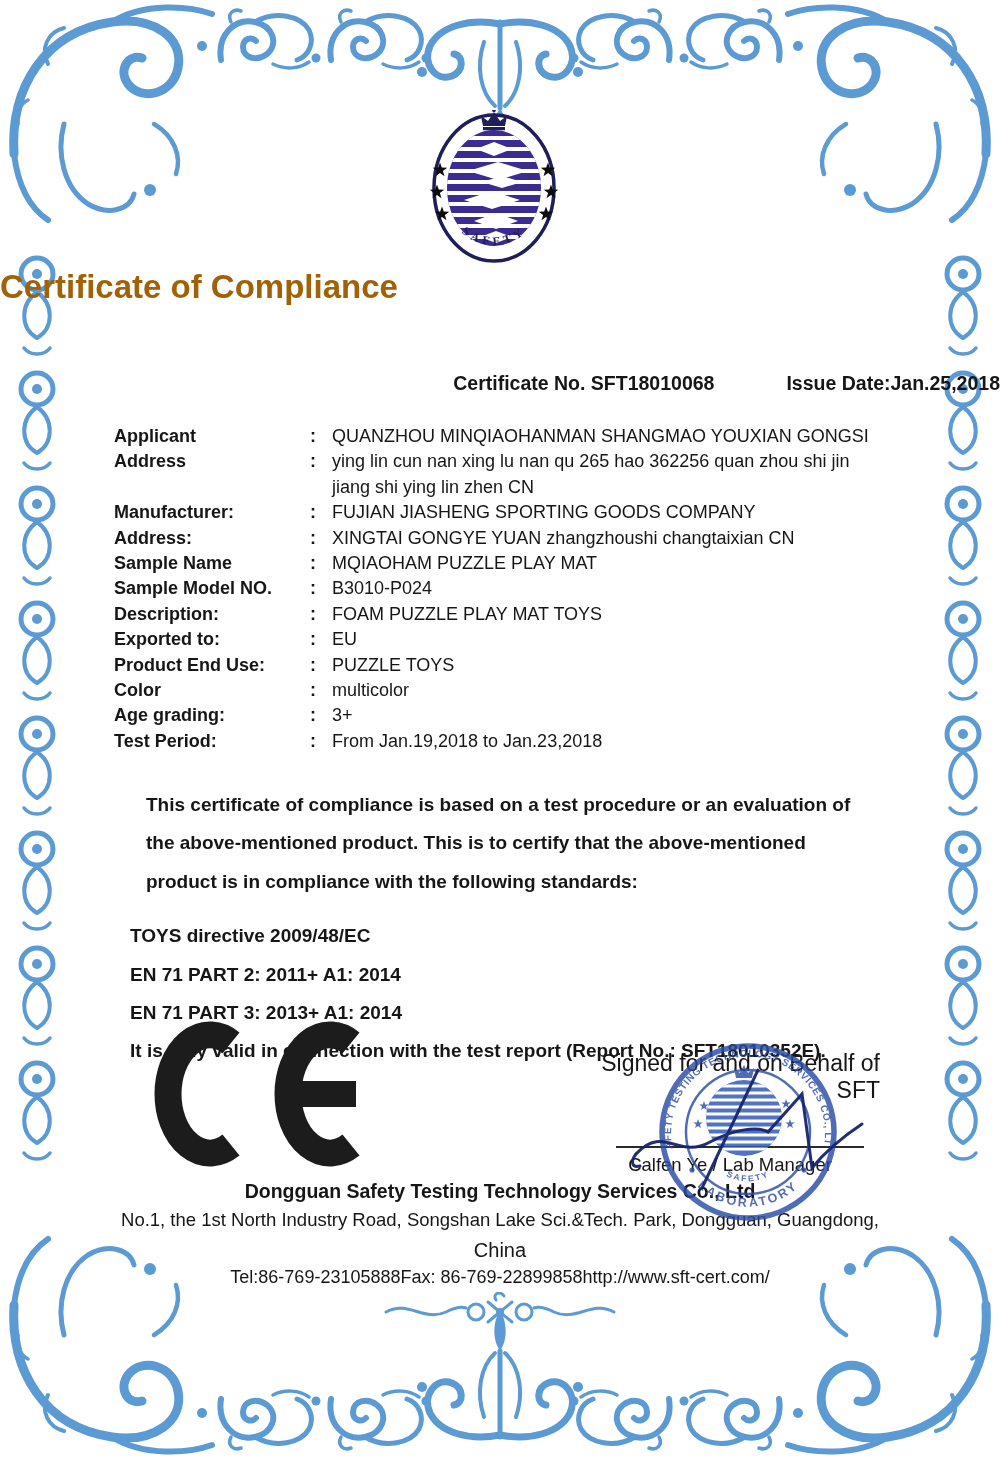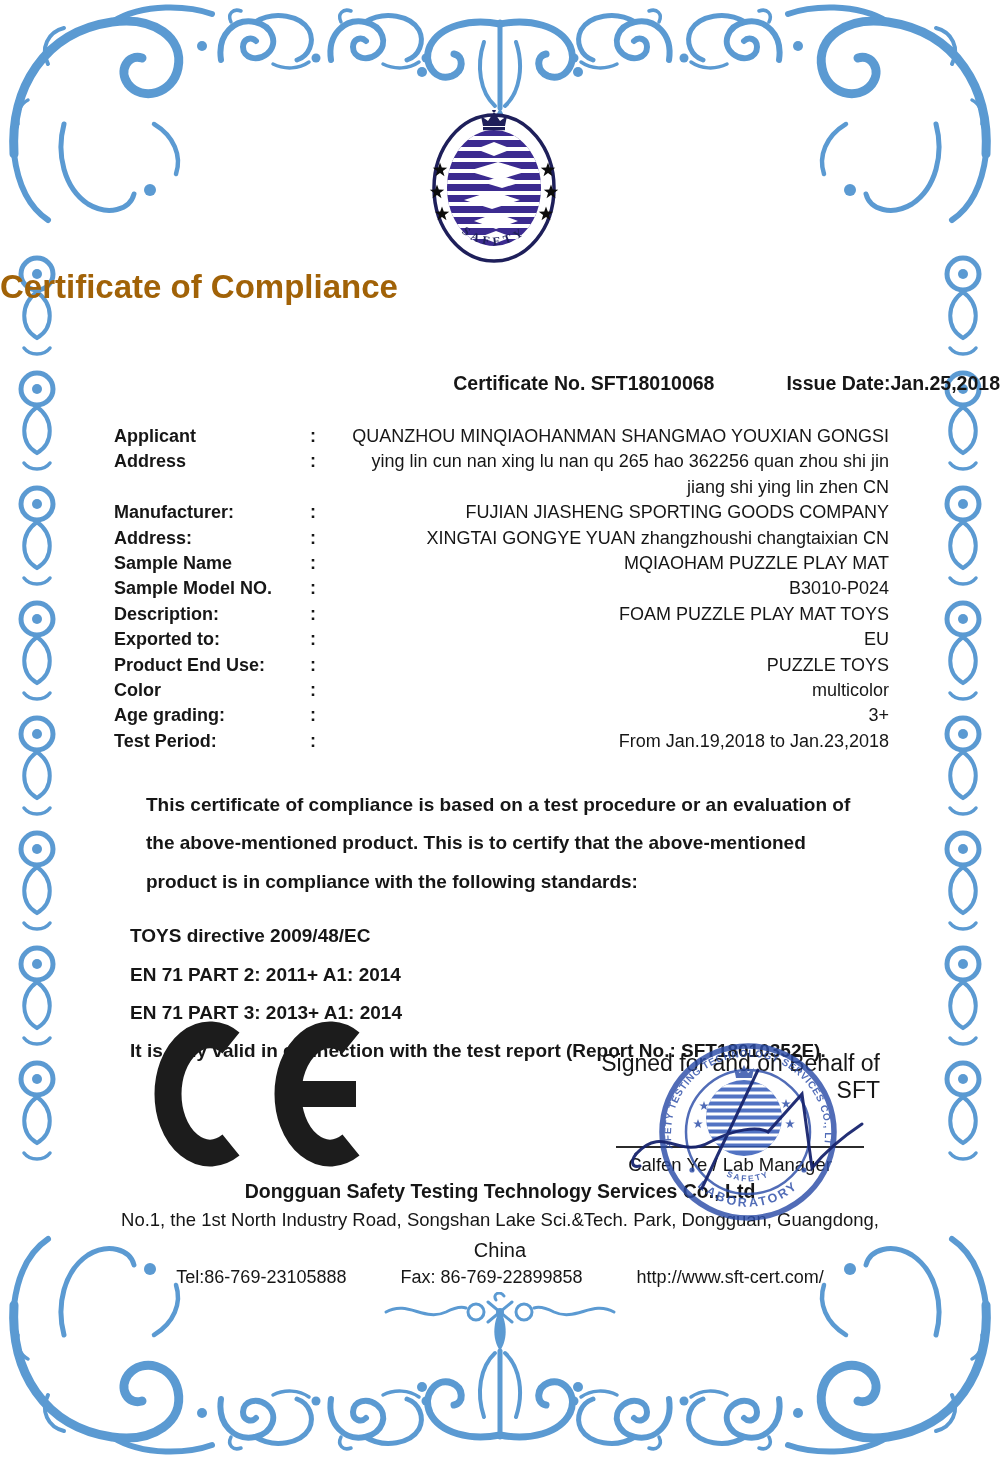--- a/index.html
+++ b/index.html
@@ -16,35 +16,35 @@
     font-size:33px;font-weight:bold;letter-spacing:0px;color:#a16207;
   }
   .cert-line{
     position:absolute;top:372px;left:0;right:0;display:flex;justify-content:flex-end;gap:72px;
     font-size:19.5px;font-weight:bold;
   }
   .fields{position:absolute;top:424px;left:114px;width:775px;font-size:18px;line-height:25.4px;}
   .frow{display:grid;grid-template-columns:196px 22px 1fr;}
   .flabel{font-weight:bold;}
   .fcolon{font-weight:bold;}
-  .fvalue{font-weight:normal;text-align:right;}
+  .fvalue{font-weight:normal;}
   .statement-block{
     position:absolute;top:770px;left:130px;width:756px;
     font-size:19px;font-weight:bold;line-height:38.4px;
   }
   .statement-block p{margin:16px;}
   .signed-for{position:absolute;top:1050px;left:565px;width:315px;text-align:right;font-size:23px;}
   .ce-svg{position:absolute;left:150px;top:1018px;z-index:2;}
   .sig-line{position:absolute;top:1146px;left:616px;width:248px;border-top:2px solid #2b2b2b;z-index:3;}
   .signatory{position:absolute;top:1154px;left:565px;width:330px;text-align:center;font-size:18.5px;z-index:3;}
   .stamp-svg{position:absolute;left:606px;top:1036px;z-index:5;}
   .footer-company{position:absolute;top:1180px;left:0;right:0;text-align:center;font-size:19.5px;font-weight:bold;z-index:2;}
   .footer-addr1{position:absolute;top:1209px;left:0;right:0;text-align:center;font-size:18.5px;z-index:2;}
   .footer-addr2{position:absolute;top:1239px;left:0;right:0;text-align:center;font-size:20px;z-index:2;}
-  .contact-row{position:absolute;top:1267px;left:0;right:0;display:flex;justify-content:center;gap:54px;font-size:18px;z-index:2;}
+  .contact-row{position:absolute;top:1267px;left:0;right:0;display:flex;justify-content:center;font-size:18px;z-index:2;}
   .divider-svg{position:absolute;top:1292px;left:50%;transform:translateX(-50%);z-index:2;}
 </style>
 </head>
 <body>
 
 <div class="page">
 
   <svg class="border-svg" width="1000" height="1459" viewBox="0 0 1000 1459" aria-hidden="true">
     <defs>
       <g id="unit" stroke="#5b9ad2" fill="none" stroke-linecap="round">

